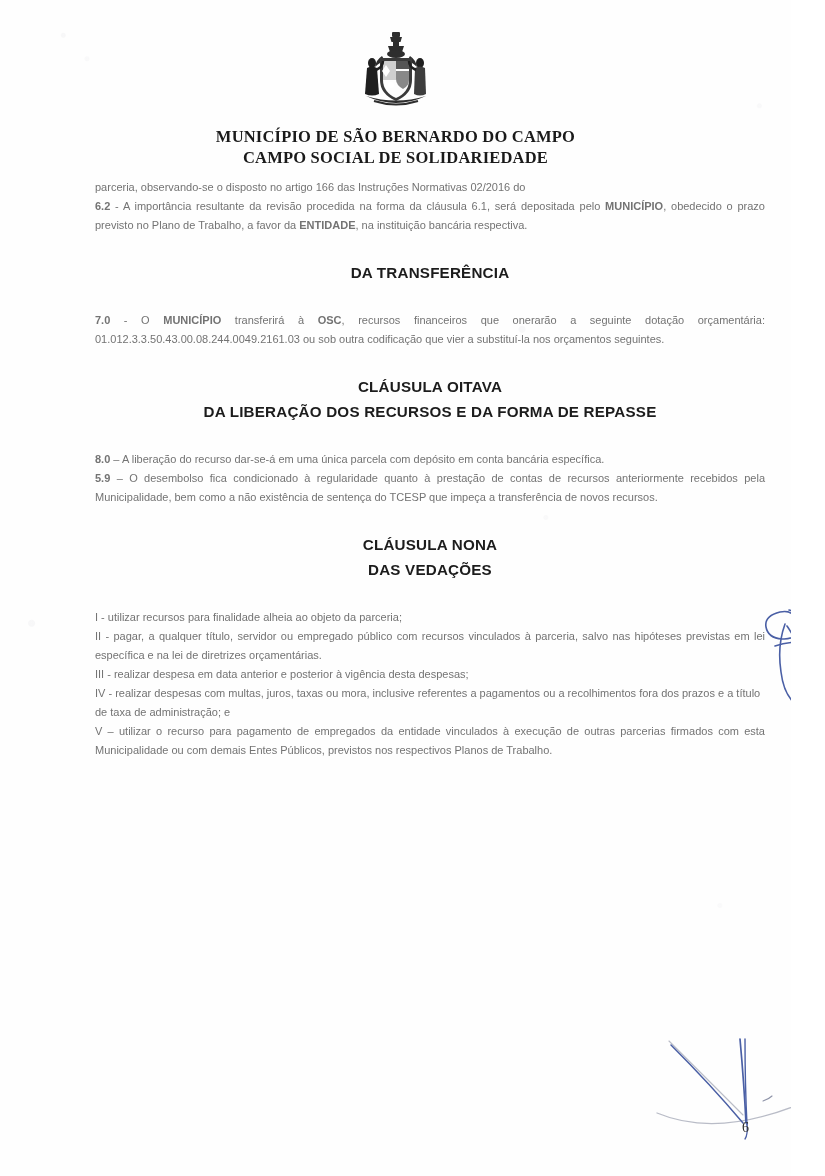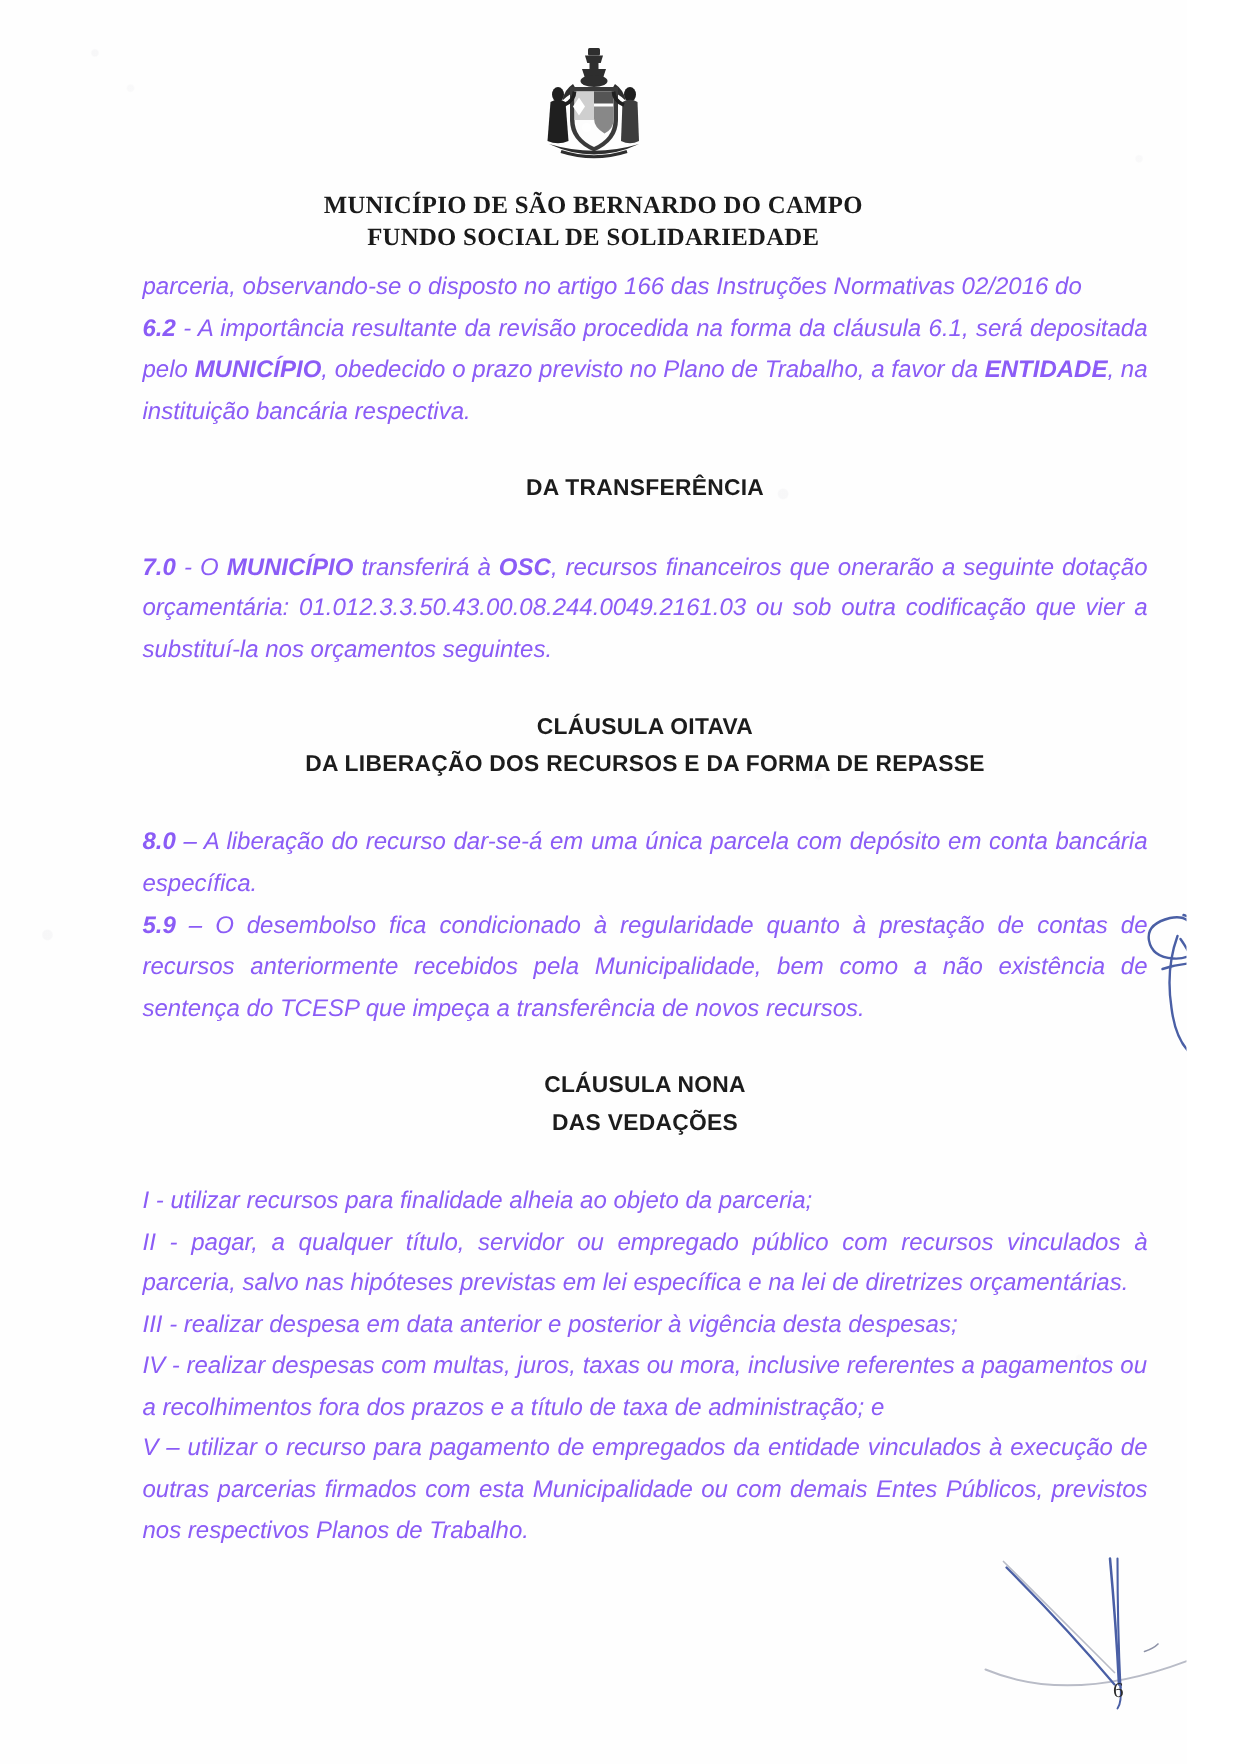--- a/index.html
+++ b/index.html
@@ -68,26 +68,25 @@
 
   
   .body-area {
     position: absolute;
     left: 95px;
     top: 178px;
     width: 670px;
   }
   p.para {
     margin: 0;
-    font-size: 16px;
+    font-size: 11px;
     line-height: 1.72;
-    color: #8b5cf6;
+    color: #737373;
     text-align: justify;
     text-justify: inter-word;
-    font-style: italic;
   }
   p.para.flow { text-align: justify; }
   p.para.plain { text-align: left; }
   b, .b { font-weight: bold; }
 
   .clause-heading {
     text-align: center;
     font-size: 15.2px;
     font-weight: bold;
     line-height: 1.62;
@@ -150,21 +149,21 @@
         <ellipse cx="60" cy="33" rx="4" ry="5" fill="#1f1f1f"></ellipse>
         <path d="M55 38 q5 -3 10 0 l1 26 q-6 3 -12 0 z" fill="#3d3d3d"></path>
         <path d="M56 40 q-7 -3 -7 -9" stroke="#1f1f1f" stroke-width="2.5" fill="none"></path>
 
         <path d="M6 66 q30 9 60 0 q-30 14 -60 0 z" fill="#2e2e2e"></path>
         <path d="M14 71 q22 7 44 0" stroke="#2e2e2e" stroke-width="2" fill="none"></path>
       </g>
     </svg>
 
     <div class="org-title">MUNICÍPIO DE SÃO BERNARDO DO CAMPO</div>
-    <div class="org-subtitle">FUNDO SOCIAL DE SOLIDARIEDADE</div>
+    <div class="org-subtitle">CAMPO SOCIAL DE SOLIDARIEDADE</div>
   </div>
 
   <div class="body-area">
 
     <p class="para plain">
       <span>parceria, observando-se o disposto no artigo 166 das Instruções Normativas 02/2016 do</span><br>
     </p>
 
     <p class="para flow"><b>6.2</b><span> - </span><span>A importância resultante da revisão procedida na forma da cláusula 6.1, será depositada pelo </span><b>MUNICÍPIO</b><span>, obedecido o prazo previsto no Plano de Trabalho, a favor da </span><b>ENTIDADE</b><span>, na instituição bancária respectiva.</span></p>
 

